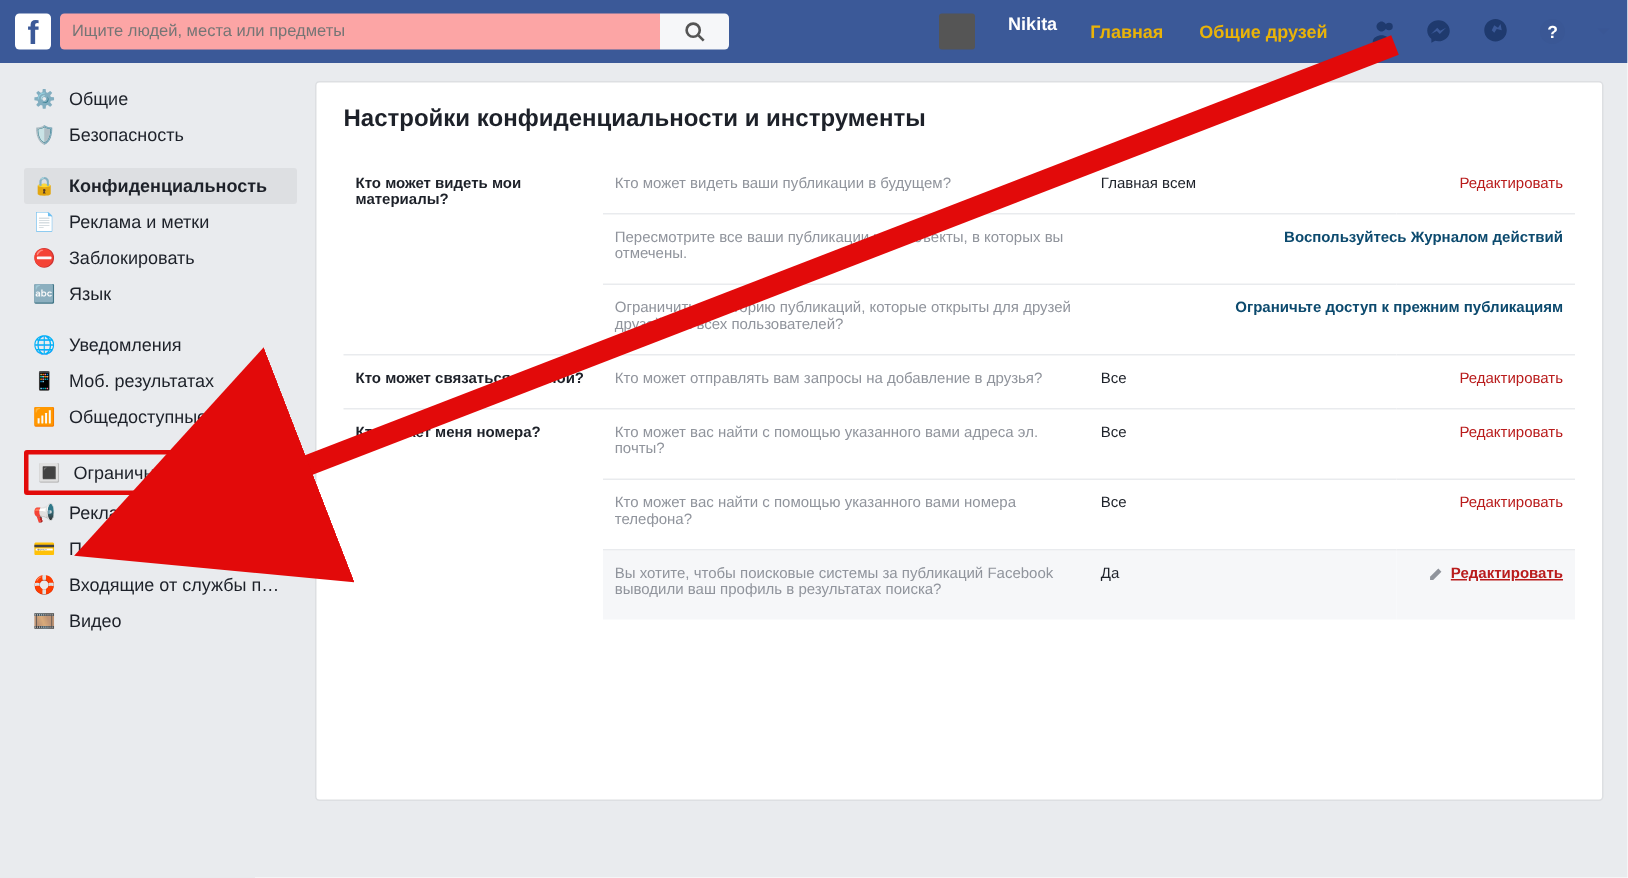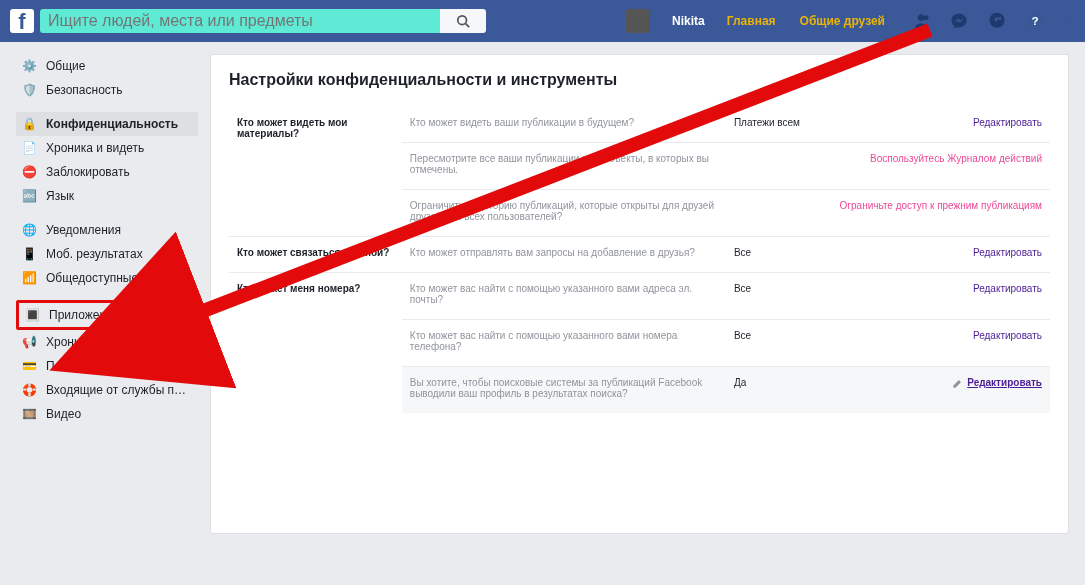--- a/index.html
+++ b/index.html
@@ -2,24 +2,24 @@
 <html><head>
 <meta charset="utf-8">
 <style>
   * { box-sizing: border-box; margin: 0; padding: 0; }
   body { font-family: Helvetica, Arial, sans-serif; font-size: 12px; background: #e9ebee; width: 1085px; height: 585px; overflow: hidden; position: relative; }
   
   
   .header { background: #3b5998; height: 42px; display: flex; align-items: center; padding: 0 10px; }
   .fb-logo { width: 24px; height: 24px; background: #fff; color: #3b5998; font-weight: bold; font-size: 22px; border-radius: 3px; display: flex; align-items: flex-end; justify-content: center; margin-right: 6px; line-height: 22px; }
   .search-wrap { display: flex; align-items: center; }
-  .search-input { width: 400px; height: 24px; border: none; border-radius: 3px 0 0 3px; padding: 0 8px; font-size: 16px; background: #5eead4; color: #333; }
+  .search-input { width: 400px; height: 24px; border: none; border-radius: 3px 0 0 3px; padding: 0 8px; font-size: 11px; background: #fca5a5; color: #333; }
   .search-btn { width: 46px; height: 24px; border: none; border-radius: 0 3px 3px 0; background: #f6f7f9; display: flex; align-items: center; justify-content: center; cursor: pointer; }
   .header-right { margin-left: auto; display: flex; align-items: center; gap: 4px; color: #fff; font-weight: bold; font-size: 12px; }
-  .profile-link { display: flex; align-items: center; gap: 22px; padding: 0 8px; cursor: pointer; }
+  .profile-link { display: flex; gap: 22px; padding: 0 8px; cursor: pointer; }
   .avatar { width: 24px; height: 24px; background: #555; border-radius: 2px; }
   .nav-link { padding: 0 10px; cursor: pointer; color:#eab308; }
   .header-icons { display:flex; gap:18px; margin-left:12px; align-items:center; }
   .hicon { width:20px; height:20px; fill:#1f3a6e; cursor:pointer; }
   .hicon-light { fill:#3a5795; }
   
   
   .page { display: flex; padding: 12px 16px; gap: 12px; }
   .sidebar { width: 182px; flex-shrink: 0; }
   .side-group { margin-bottom: 10px; }
@@ -30,23 +30,23 @@
   
   
   .content { flex:1; background:#fff; border:1px solid #dddfe2; border-radius:3px; padding: 16px 18px 30px; min-height:480px; }
   .content h2 { font-size:16px; color:#1d2129; margin-bottom:18px; }
   table.settings { width:100%; border-collapse:collapse; }
   table.settings td { padding:10px 8px 14px; vertical-align:top; font-size:10px; border-top:1px solid #e9ebee; }
   table.settings tr:first-child td { border-top:none; }
   .group-label { width:160px; font-weight:bold; color:#1d2129; }
   .desc { color:#90949c; width:300px; }
   .value { color:#1d2129; width:190px; }
-  .value.link { color:#ec4899; text-align:right; }
+  .value.link { color:#0c4a6e; text-align:right;font-weight:bold; }
   .action { text-align:right; width:110px; }
-  .action a { color:#4c1d95; text-decoration:none; cursor:pointer; }
+  .action a { color:#b91c1c; text-decoration:none; cursor:pointer; }
   tr.highlighted td { background:#f6f7f9; }
   tr.highlighted .action a { text-decoration:underline; font-weight:bold; }
   .pencil { width:11px; height:11px; fill:#90949c; margin-right:4px; vertical-align:middle; }
   
   
   .arrow-overlay { position:absolute; top:0; left:0; pointer-events:none; }
 </style>
 </head>
 <body>
 
@@ -105,21 +105,21 @@
       </div>
     </div>
 
     <div class="side-group">
       <div class="side-item active">
         <span class="sicon">🔒</span>
         <span>Конфиденциальность</span>
       </div>
       <div class="side-item">
         <span class="sicon">📄</span>
-        <span>Хроника и видеть</span>
+        <span>Реклама и метки</span>
       </div>
       <div class="side-item">
         <span class="sicon">⛔</span>
         <span>Заблокировать</span>
       </div>
       <div class="side-item">
         <span class="sicon">🔤</span>
         <span>Язык</span>
       </div>
     </div>
@@ -135,25 +135,25 @@
       </div>
       <div class="side-item">
         <span class="sicon">📶</span>
         <span>Общедоступные поиска…</span>
       </div>
     </div>
 
     <div class="side-group">
       <div class="side-item highlight">
         <span class="sicon">🔳</span>
-        <span>Приложения</span>
+        <span>Ограничьте</span>
       </div>
       <div class="side-item">
         <span class="sicon">📢</span>
-        <span>Хроника</span>
+        <span>Реклама</span>
       </div>
       <div class="side-item">
         <span class="sicon">💳</span>
         <span>Платежи</span>
       </div>
       <div class="side-item">
         <span class="sicon">🛟</span>
         <span>Входящие от службы п…</span>
       </div>
       <div class="side-item">
@@ -164,21 +164,21 @@
   </div>
 
   <div class="content">
     <h2>Настройки конфиденциальности и инструменты</h2>
     <table class="settings">
 
       <tbody>
           <tr>
         <td class="group-label" rowspan="3">Кто может видеть мои материалы?</td>
         <td class="desc">Кто может видеть ваши публикации в будущем?</td>
-        <td class="value">Платежи всем</td>
+        <td class="value">Главная всем</td>
         <td class="action"><a>Редактировать</a></td>
       </tr>
       <tr>
         <td class="desc">Пересмотрите все ваши публикации и те объекты, в которых вы отмечены.</td>
         <td class="value link" colspan="2"><a>Воспользуйтесь Журналом действий</a></td>
       </tr>
       <tr>
         <td class="desc">Ограничить аудиторию публикаций, которые открыты для друзей друзей или всех пользователей?</td>
         <td class="value link" colspan="2"><a>Ограничьте доступ к прежним публикациям</a></td>
       </tr>

